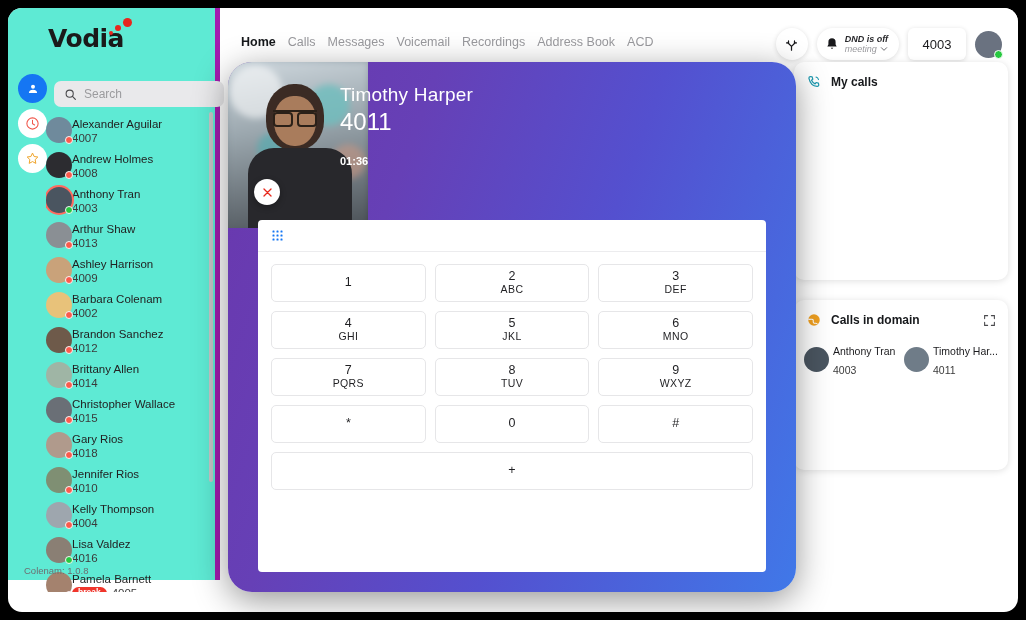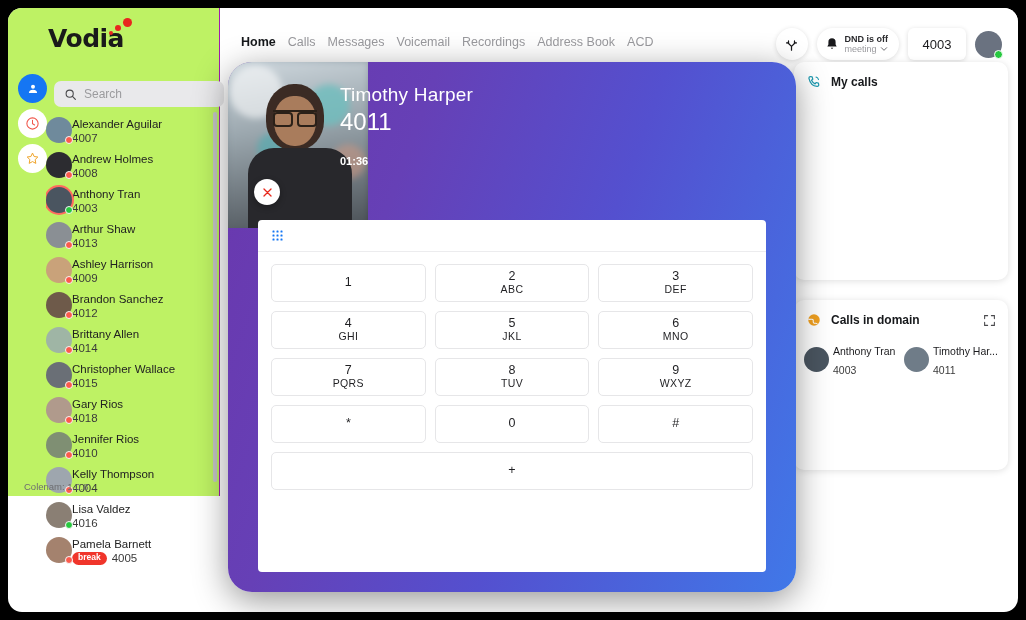--- a/index.html
+++ b/index.html
@@ -13,23 +13,23 @@
     position: absolute; left: 8px; top: 8px;
     width: 1010px; height: 604px;
     background: #ffffff;
     border-radius: 14px;
     overflow: hidden;
   }
 
   
   .sidebar {
     position: absolute; left: 0; top: 0;
-    width: 212px; height: 488px;
-    background: #bef264;
-    border-right: 1px solid #a21caf;
+    width: 212px; height: 572px;
+    background: #5eead4;
+    border-right: 5px solid #a21caf;
   }
   .logo-wrap { position: absolute; left: 40px; top: 16px; }
   .logo-text {
     font-size: 25px; font-weight: bold; color: #1a1a1a;
     letter-spacing: -0.5px; font-family: "DejaVu Sans", sans-serif;
   }
   .logo-dots { position: absolute; left: 58px; top: -6px; width: 26px; height: 20px; }
   .logo-dots i { position: absolute; border-radius: 50%; background: #e8261e; display:block; }
   .d1 { width: 9px; height: 9px; right: 0; top: 0; }
   .d2 { width: 6px; height: 6px; right: 11px; top: 7px; }
@@ -112,21 +112,21 @@
     display: flex; align-items: center; gap: 9px;
   }
   .circ-btn {
     width: 32px; height: 32px; border-radius: 50%;
     background: #fff; box-shadow: 0 1px 5px rgba(0,0,0,.14);
     display: flex; align-items: center; justify-content: center;
   }
   .dnd-pill {
     height: 32px; border-radius: 16px; background:#fff;
     box-shadow: 0 1px 5px rgba(0,0,0,.14);
-    display: flex; align-items: center; gap: 5px; padding: 0 11px 0 7px;
+    display: flex; align-items: center; gap: 5px; padding: 0 11px 0 7px; font-style: italic;
   }
   .dnd-txt { line-height: 1.15; }
   .dnd-l1 { font-size: 9px; font-weight: bold; color: #2b2b2e; }
   .dnd-l2 { font-size: 9px; color: #9a9a9e; display:flex; align-items:center; gap:3px; }
   .ext-pill {
     height: 32px; min-width: 58px; border-radius: 6px; background:#fff;
     box-shadow: 0 1px 5px rgba(0,0,0,.14);
     display:flex; align-items:center; justify-content:center;
     font-size: 13px; color: #1b1b1e;
   }
@@ -313,20 +313,29 @@
               <span>4013</span>
             </span></span>
         </div>
         <div class="contact">
           <span class="av">
             <span class="ph" style="background:#c9a27a"></span>
             <span class="dot busy"></span>
           </span>
           <span class="cinfo"><span class="cname">Ashley Harrison</span><span class="cext">
               <span>4009</span>
+            </span></span>
+        </div>
+        <div class="contact">
+          <span class="av">
+            <span class="ph" style="background:#e8c27a"></span>
+            <span class="dot busy"></span>
+          </span>
+          <span class="cinfo"><span class="cname">Barbara Colenam</span><span class="cext">
+              <span>4002</span>
             </span></span>
         </div>
         <div class="contact">
           <span class="av">
             <span class="ph" style="background:#6e5a4a"></span>
             <span class="dot busy"></span>
           </span>
           <span class="cinfo"><span class="cname">Brandon Sanchez</span><span class="cext">
               <span>4012</span>
             </span></span>

